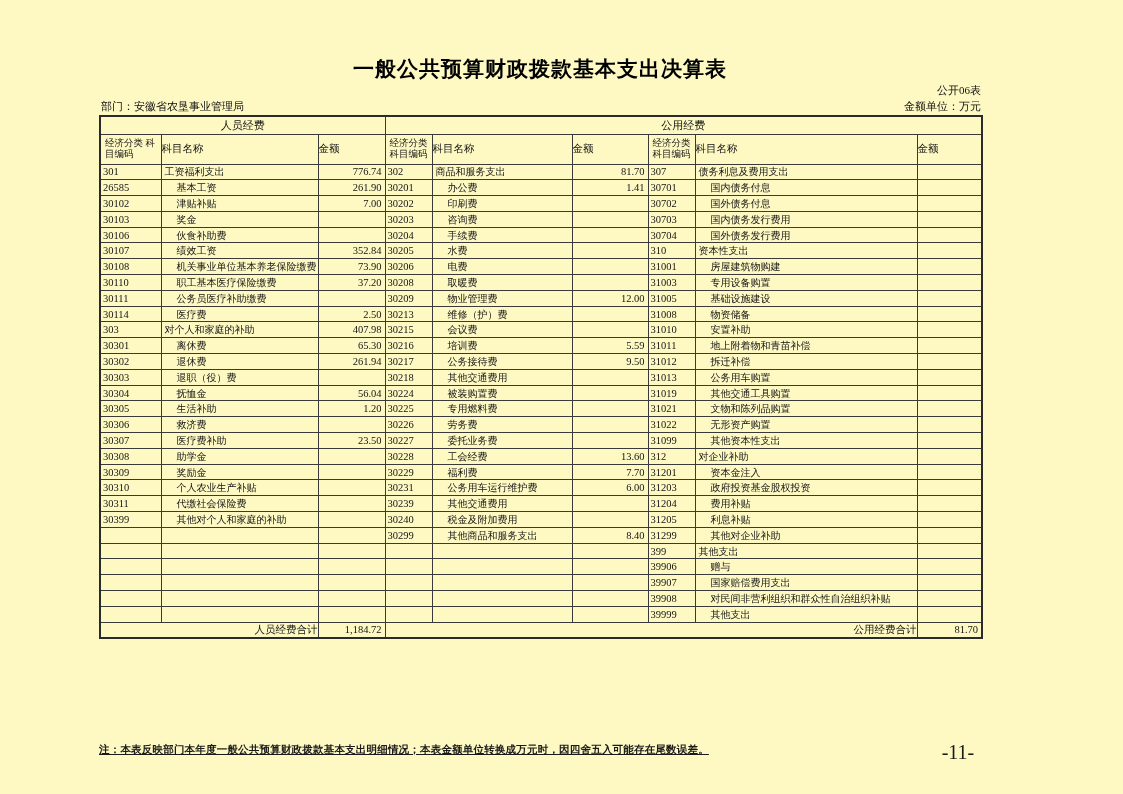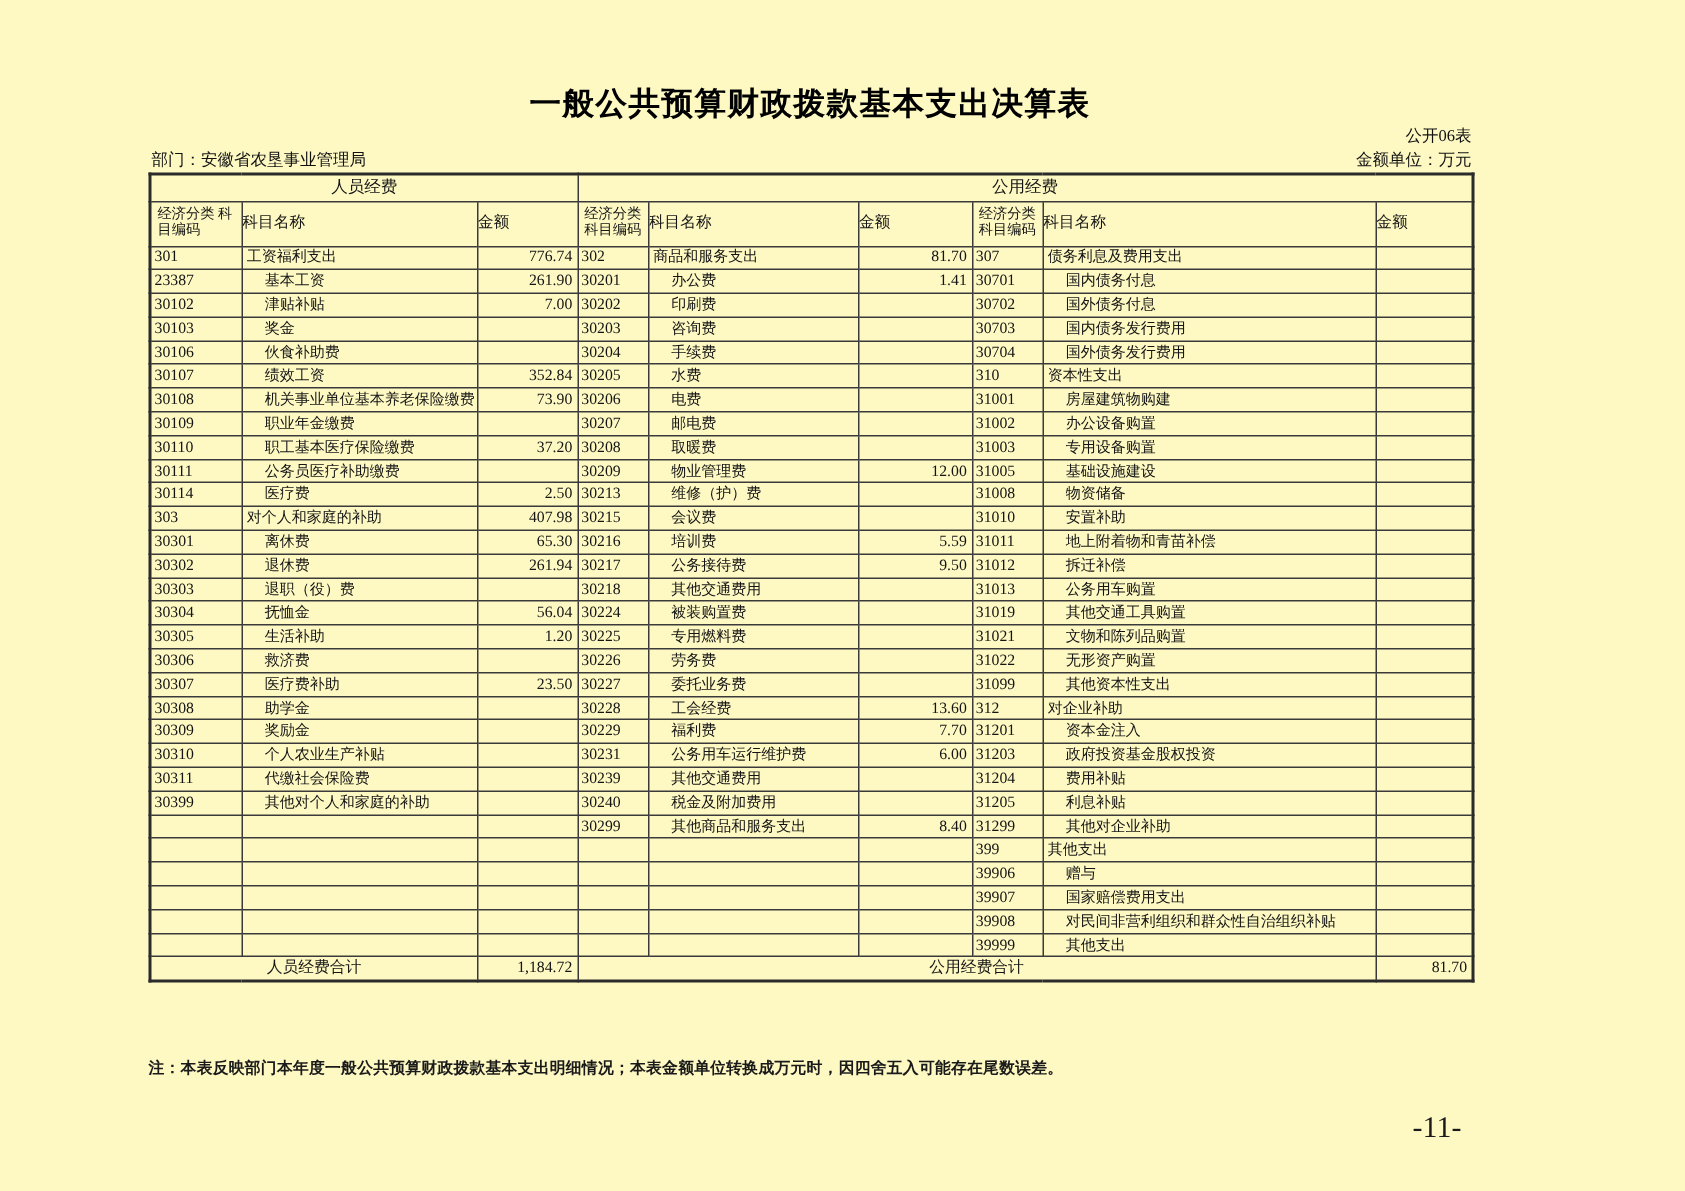--- a/index.html
+++ b/index.html
@@ -75,31 +75,32 @@
     padding: 0 4px;
     line-height: 11px;
   }
   tbody tr { height: 15.8px; padding-left: 48px; }
   tbody td { font-size: 10.5px; line-height: 11px; vertical-align: middle; }
   td.code { text-align: left; padding-left: 2px; }
   td.name { text-align: left; padding-left: 3px; font-size: 10px; }
   td.name.indent { padding-left: 15px; }
   td.amt  { text-align: right; padding-right: 3px; }
   tr.total-row { height: 16px; }
-  tr.total-row td { font-size: 10.5px; line-height: 12px; vertical-align: middle; }
+  tr.total-row td { font-size: 10.5px; line-height: 12px; vertical-align: middle; text-align: right; }
   td.total-label { text-align: center; }
   .footnote {
     position: absolute;
-    top: 705px;
+    top: 743px;
     left: 99px;
     width: 900px;
     font-size: 10.5px;
     font-weight: bold;
     color: #1a1a1a;
     letter-spacing: 0.2px;
+    text-decoration: underline;
   }
   .page-number {
     position: absolute;
     top: 741px;
     left: 928px;
     width: 60px;
     text-align: center;
     font-size: 20px;
     color: #1a1a1a;
   }
@@ -153,21 +154,21 @@
           <td class="name">工资福利支出</td>
           <td class="amt">776.74</td>
           <td class="code">302</td>
           <td class="name">商品和服务支出</td>
           <td class="amt">81.70</td>
           <td class="code">307</td>
           <td class="name">债务利息及费用支出</td>
           <td class="amt"></td>
         </tr>
         <tr>
-          <td class="code">23387</td>
+          <td class="code">26585</td>
           <td class="name indent">基本工资</td>
           <td class="amt">261.90</td>
           <td class="code">30201</td>
           <td class="name indent">办公费</td>
           <td class="amt">1.41</td>
           <td class="code">30701</td>
           <td class="name indent">国内债务付息</td>
           <td class="amt"></td>
         </tr>
         <tr>
@@ -216,31 +217,20 @@
         </tr>
         <tr>
           <td class="code">30108</td>
           <td class="name indent">机关事业单位基本养老保险缴费</td>
           <td class="amt">73.90</td>
           <td class="code">30206</td>
           <td class="name indent">电费</td>
           <td class="amt"></td>
           <td class="code">31001</td>
           <td class="name indent">房屋建筑物购建</td>
-          <td class="amt"></td>
-        </tr>
-        <tr>
-          <td class="code">30109</td>
-          <td class="name indent">职业年金缴费</td>
-          <td class="amt"></td>
-          <td class="code">30207</td>
-          <td class="name indent">邮电费</td>
-          <td class="amt"></td>
-          <td class="code">31002</td>
-          <td class="name indent">办公设备购置</td>
           <td class="amt"></td>
         </tr>
         <tr>
           <td class="code">30110</td>
           <td class="name indent">职工基本医疗保险缴费</td>
           <td class="amt">37.20</td>
           <td class="code">30208</td>
           <td class="name indent">取暖费</td>
           <td class="amt"></td>
           <td class="code">31003</td>

